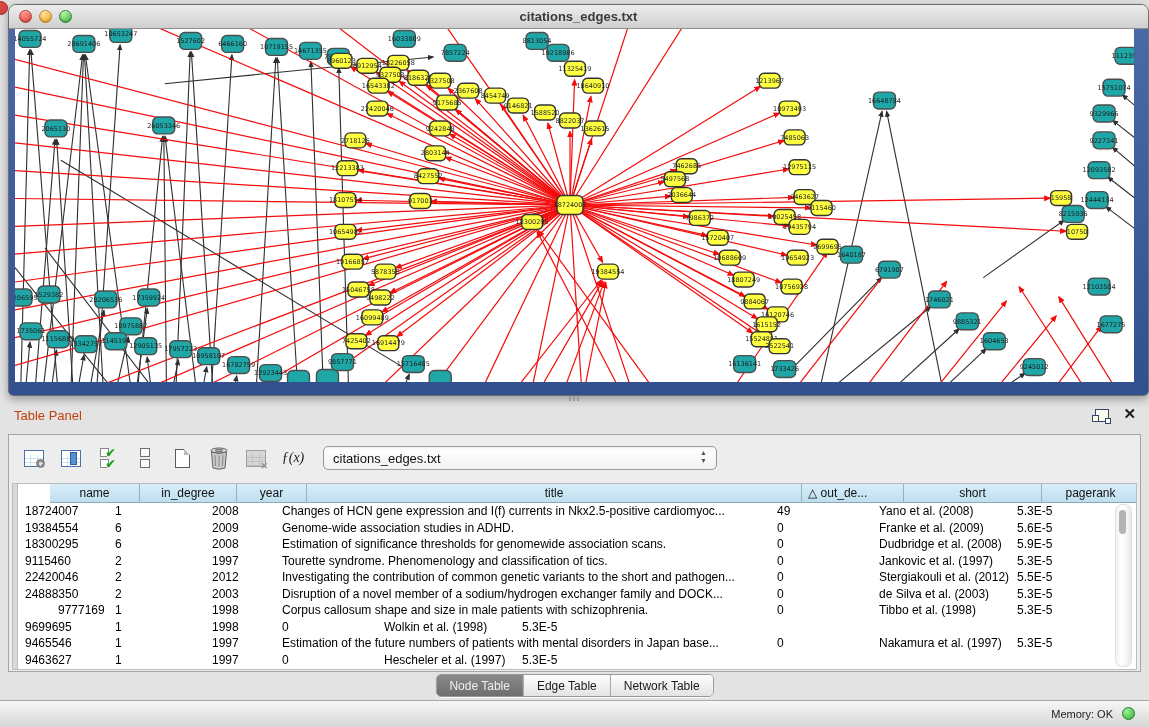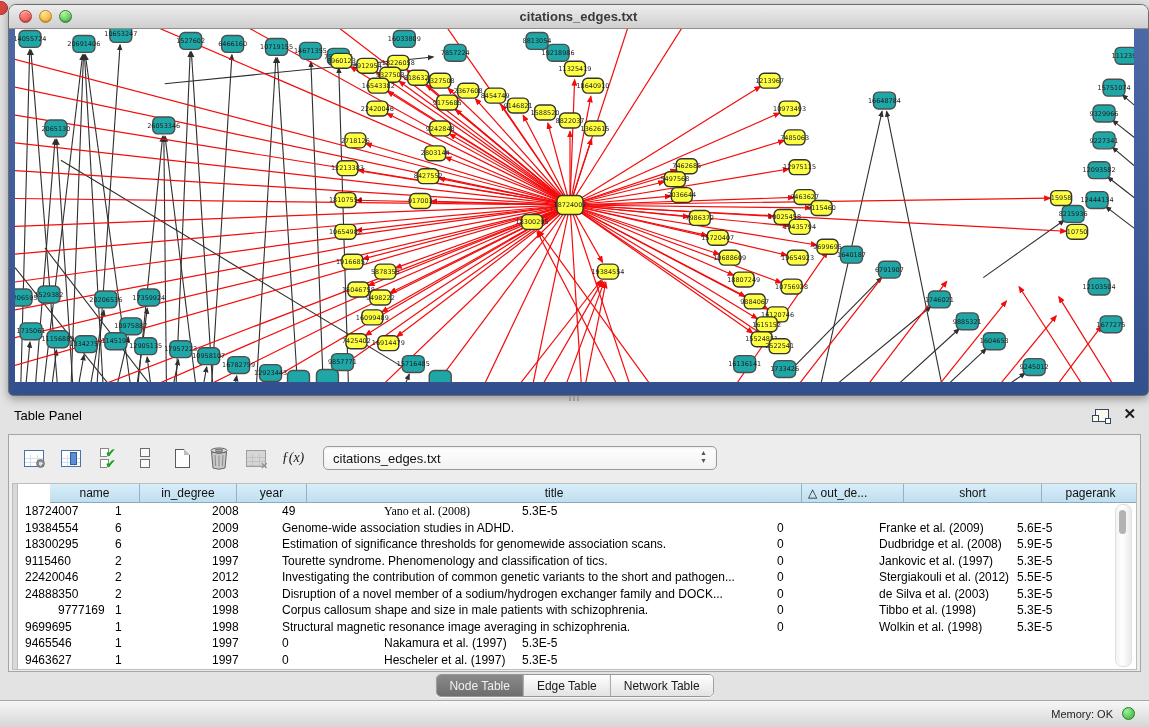--- a/index.html
+++ b/index.html
@@ -22,21 +22,21 @@
     background:linear-gradient(180deg,#4b69a7,#32508e);}
   #net-canvas{position:absolute;left:6px;top:0;right:14px;bottom:13px;background:#ffffff;overflow:hidden;}
   #net-canvas svg{display:block;width:100%;height:100%;}
   .node-label{font-family:"DejaVu Sans",sans-serif;font-size:6.5px;fill:#1c1c1c;pointer-events:none;}
   
   #bg-dot{position:absolute;left:-6px;top:1px;width:12px;height:12px;border-radius:50%;
     background:#d94840;border:1px solid #a33;}
   #splitter-grip{position:absolute;left:569px;top:396px;width:10px;height:5px;
     background:repeating-linear-gradient(90deg,#9a9a9a 0 2px,transparent 2px 4px);}
   
-  #panel-title{position:absolute;left:14px;top:408px;font-size:13px;color:#000000;}
+  #panel-title{position:absolute;left:14px;top:408px;font-size:13px;color:#c2410c;}
   #float-icon{position:absolute;right:40px;top:409px;width:12px;height:11px;border:1px solid #37456b;background:#fbfbee;}
   #float-icon:before{content:"";position:absolute;left:-4px;top:5px;width:5px;height:5px;border:1px solid #37456b;background:#fbfbee;}
   #float-icon:after{content:"";position:absolute;right:-3px;bottom:-3px;width:4px;height:4px;border:1px solid #37456b;background:#fbfbee;}
   #panel-close{position:absolute;right:13px;top:405px;font-size:15px;font-weight:bold;color:#1c1c1c;cursor:default;}
   #panel-box{position:absolute;left:8px;top:434px;width:1133px;height:238px;box-sizing:border-box;
     background:#ededed;border:1px solid #a5a5a5;}
   .toolbar{position:absolute;left:0;top:0;right:0;height:46px;display:flex;align-items:center;padding-left:12px;gap:11px;}
   .tool{width:26px;height:26px;display:flex;align-items:center;justify-content:center;position:relative;}
   .mini-table{width:20px;height:17px;background:#fff;border:1px solid #4a72a8;position:relative;box-sizing:border-box;}
   .mini-table .hdr{height:4px;background:#7aa7d9;border-bottom:1px solid #4a72a8;}
@@ -787,22 +787,23 @@
         <div class="th" style="width: 495px;">title</div>
         <div class="th left" style="width: 102px;">△ out_de...</div>
         <div class="th" style="width: 138px;">short</div>
         <div class="th" style="width: 98px;">pagerank</div>
       </div>
     <div id="tbody">
         <div class="tr">
           <div class="td" style="width: 90px;">18724007</div>
           <div class="td" style="width: 97px;">1</div>
           <div class="td" style="width: 70px;">2008</div>
+          <div class="td" style="width: 495px;">Changes of HCN gene expression and I(f) currents in Nkx2.5-positive cardiomyoc...</div>
           <div class="td" style="width: 102px;">49</div>
-          <div class="td" style="width: 138px; font-family: Liberation Serif, serif;">Yano et al. (2008)</div>
+          <div class="td" style="width: 138px;">Yano et al. (2008)</div>
           <div class="td" style="width: 98px;">5.3E-5</div>
         </div>
         <div class="tr">
           <div class="td" style="width: 90px;">19384554</div>
           <div class="td" style="width: 97px;">6</div>
           <div class="td" style="width: 70px;">2009</div>
           <div class="td" style="width: 495px;">Genome-wide association studies in ADHD.</div>
           <div class="td" style="width: 102px;">0</div>
           <div class="td" style="width: 138px;">Franke et al. (2009)</div>
           <div class="td" style="width: 98px;">5.6E-5</div>
@@ -849,29 +850,29 @@
           <div class="td" style="width: 70px;">1998</div>
           <div class="td" style="width: 495px;">Corpus callosum shape and size in male patients with schizophrenia.</div>
           <div class="td" style="width: 102px;">0</div>
           <div class="td" style="width: 138px;">Tibbo et al. (1998)</div>
           <div class="td" style="width: 98px;">5.3E-5</div>
         </div>
         <div class="tr">
           <div class="td" style="width: 90px;">9699695</div>
           <div class="td" style="width: 97px;">1</div>
           <div class="td" style="width: 70px;">1998</div>
-          <div class="td" style="width: 495px;">Structural magnetic resonance image averaging in schizophrenia.</div>
           <div class="td" style="width: 102px;">0</div>
           <div class="td" style="width: 138px;">Wolkin et al. (1998)</div>
           <div class="td" style="width: 98px;">5.3E-5</div>
         </div>
         <div class="tr">
           <div class="td" style="width: 90px;">9465546</div>
           <div class="td" style="width: 97px;">1</div>
           <div class="td" style="width: 70px;">1997</div>
+          <div class="td" style="width: 495px;">Estimation of the future numbers of patients with mental disorders in Japan base...</div>
           <div class="td" style="width: 102px;">0</div>
           <div class="td" style="width: 138px;">Nakamura et al. (1997)</div>
           <div class="td" style="width: 98px;">5.3E-5</div>
         </div>
         <div class="tr">
           <div class="td" style="width: 90px;">9463627</div>
           <div class="td" style="width: 97px;">1</div>
           <div class="td" style="width: 70px;">1997</div>
           <div class="td" style="width: 102px;">0</div>
           <div class="td" style="width: 138px;">Hescheler et al. (1997)</div>

